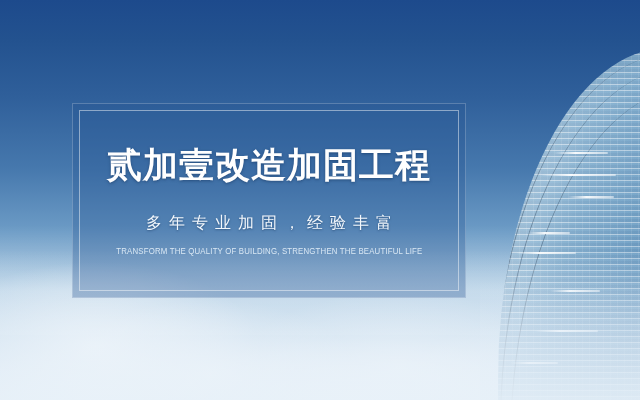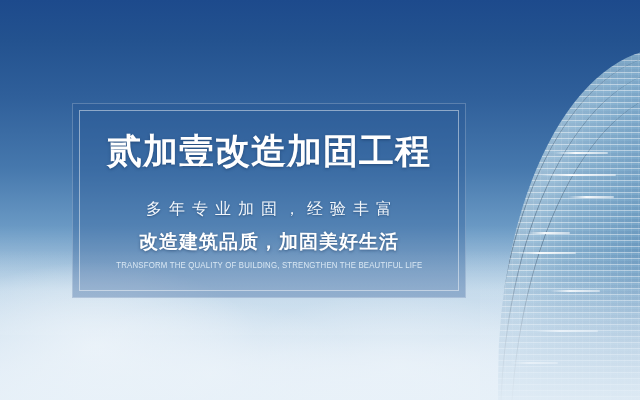--- a/index.html
+++ b/index.html
@@ -228,17 +228,16 @@
 
   <div class="haze-bottom"></div>
 
   <div class="panel">
     <div class="panel-inner"></div>
   </div>
 
   <div class="content">
     <h1 class="title">贰加壹改造加固工程</h1>
     <p class="subtitle">多年专业加固，经验丰富</p>
-    <p class="slogan">改造建筑品质，加固美好生活</p>
     <p class="tagline">TRANSFORM THE QUALITY OF BUILDING, STRENGTHEN THE BEAUTIFUL LIFE</p>
   </div>
 
 </div>
 
 </body></html>

